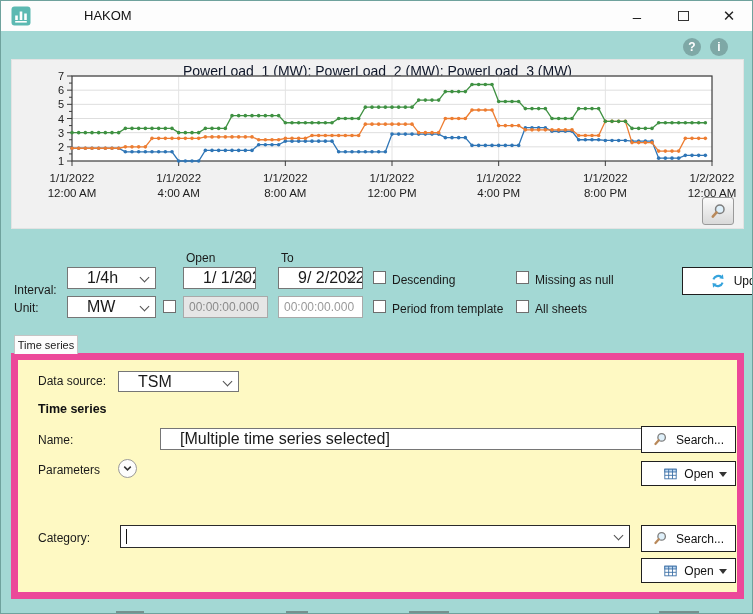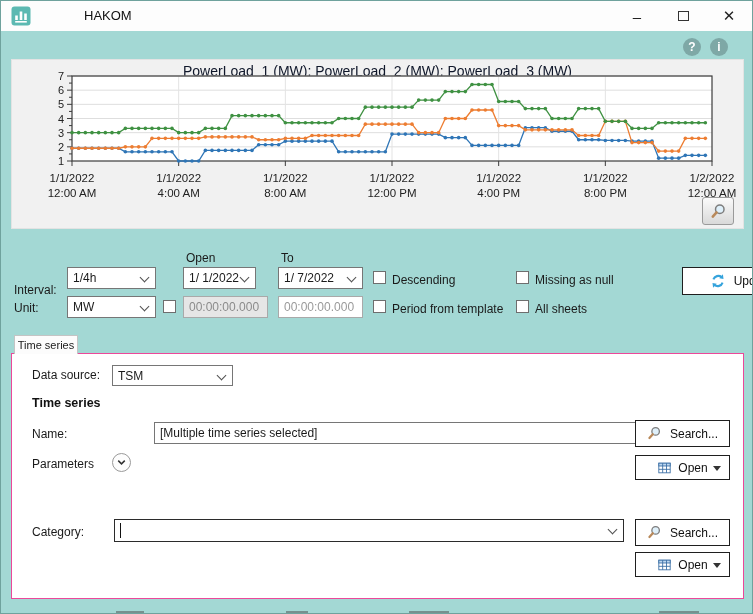--- a/index.html
+++ b/index.html
@@ -25,36 +25,36 @@
   .circle-btn.help{left:682px;top:37px;}
   .circle-btn.info{left:709px;top:37px;}
   
   .chart-panel{position:absolute;left:10px;top:58px;width:733px;height:170px;background:#f1f1f1;border:1px solid #e3e3e3;}
   .chart-title{position:absolute;left:0;top:3px;width:100%;text-align:center;font-size:14px;color:#0f172a;}
   .chart-svg{position:absolute;left:0;top:0;font-family:"Liberation Sans",sans-serif;}
   .zoom-btn{position:absolute;left:690px;top:137px;width:32px;height:28px;border:1px solid #9a9a9a;border-radius:3px;
     background:linear-gradient(#fbfbfb,#d9d9d9);display:flex;align-items:center;justify-content:center;}
   
   .lbl{position:absolute;font-size:12px;white-space:nowrap;}
-  .combo{position:absolute;background:#fff;border:1px solid #767676;font-size:12px;
-    padding:0 18px 0 5px;display:flex;align-items:center;overflow:hidden;white-space:nowrap;}
+  .combo{position:absolute;background:#fff;border:1px solid #767676;font-size:16px;
+    padding:0 18px 0 19px;display:flex;align-items:center;overflow:hidden;white-space:nowrap;}
   .chev{position:absolute;right:7px;top:6px;width:7px;height:7px;border-right:1.6px solid #505050;
     border-bottom:1.6px solid #505050;transform:rotate(45deg);}
   .textbox{position:absolute;border:1px solid #a9a9a9;font-size:12px;padding:0 5px;display:flex;align-items:center;}
   .textbox.disabled{background:#e6e6e6;color:#8b8b8b;}
   .textbox.enabled{background:#fff;color:#9a9a9a;}
   .checkbox{position:absolute;width:13px;height:13px;background:#fff;border:1px solid #6e6e6e;}
   .btn{position:absolute;background:#fff;border:1px solid #1f1f1f;font-size:12px;color:#111;
     display:flex;align-items:center;justify-content:center;gap:8px;}
   .btn .tri{width:0;height:0;border-left:4px solid transparent;border-right:4px solid transparent;border-top:5px solid #333;
     position:absolute;right:8px;top:10px;}
   
   .tab{position:absolute;left:13px;top:334px;width:64px;height:19px;background:#fcfcfc;border:1px solid #c4c4c4;
     border-bottom:none;z-index:2;font-size:11px;display:flex;align-items:center;justify-content:center;}
-  .panel{position:absolute;left:10px;top:352px;width:733px;height:246px;background:#ffffff;border:1px solid #ec4899;}
+  .panel{position:absolute;left:10px;top:352px;width:733px;height:246px;background:#fef9c3;border:7px solid #ec4899;}
   .heading{position:absolute;font-size:12.5px;font-weight:bold;color:#111;white-space:nowrap;}
   .param-btn{position:absolute;width:19px;height:19px;border-radius:50%;border:1px solid #9a9a9a;background:#fdfdfd;
     display:flex;align-items:center;justify-content:center;}
   .caret{position:absolute;left:5px;top:3px;width:1px;height:15px;background:#111;}
   
   .smudge{position:absolute;height:3px;background:#4a4a4a;opacity:.5;}
 </style>
 </head>
 <body>
 
@@ -451,21 +451,21 @@
   </div>
 
   <div class="lbl" style="left:185px;top:250px;">Open</div>
   <div class="combo" style="left:182px;top:266px;width:73px;height:22px;">
     <span>1/ 1/2022</span>
     <i class="chev"></i>
   </div>
 
   <div class="lbl" style="left:280px;top:250px;">To</div>
   <div class="combo" style="left:277px;top:266px;width:85px;height:22px;">
-    <span>1/ 7/2022</span>
+    <span>9/ 2/2022</span>
     <i class="chev"></i>
   </div>
 
   <div class="checkbox" style="left:372px;top:270px;"></div>
   <div class="lbl" style="left:391px;top:272px;">Descending</div>
 
   <div class="checkbox" style="left:515px;top:270px;"></div>
   <div class="lbl" style="left:534px;top:272px;">Missing as null</div>
 
   <div class="btn" style="left:633px;top:266px;width:118px;height:28px;margin-left:48px;">

